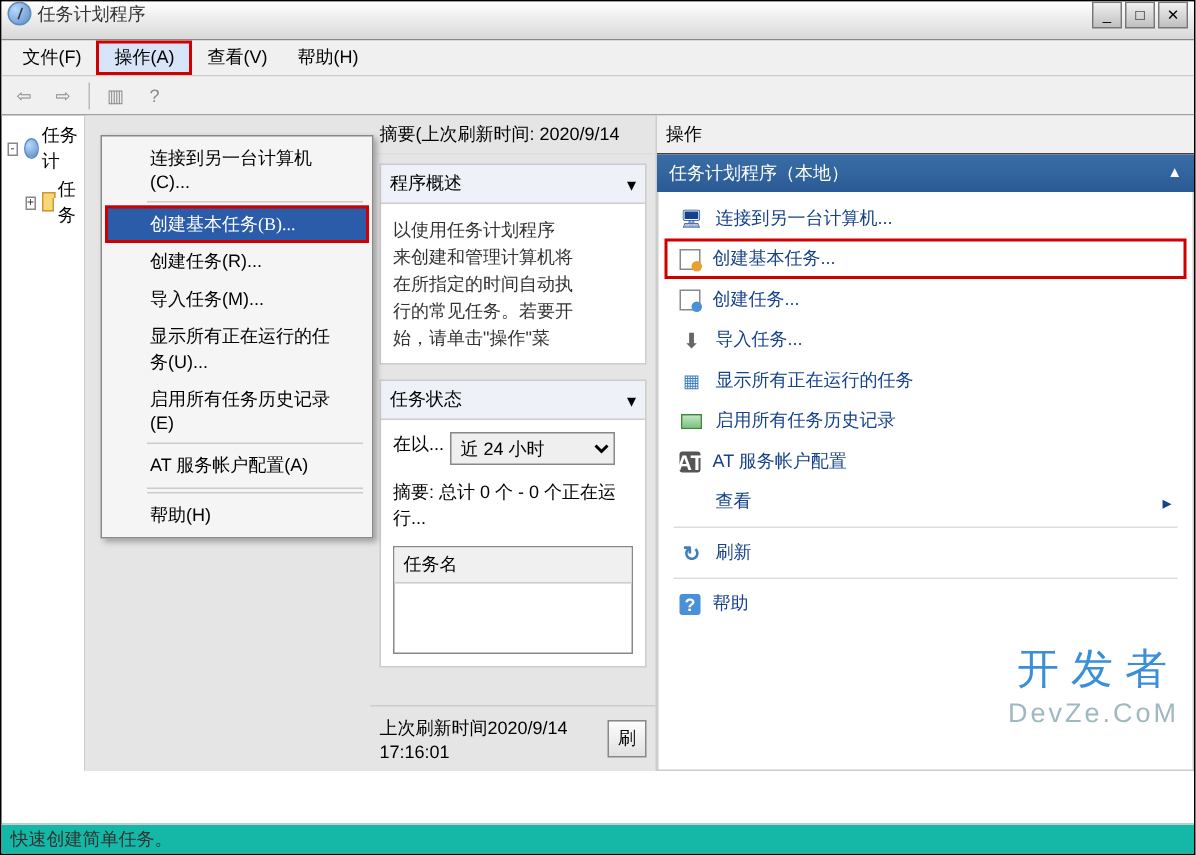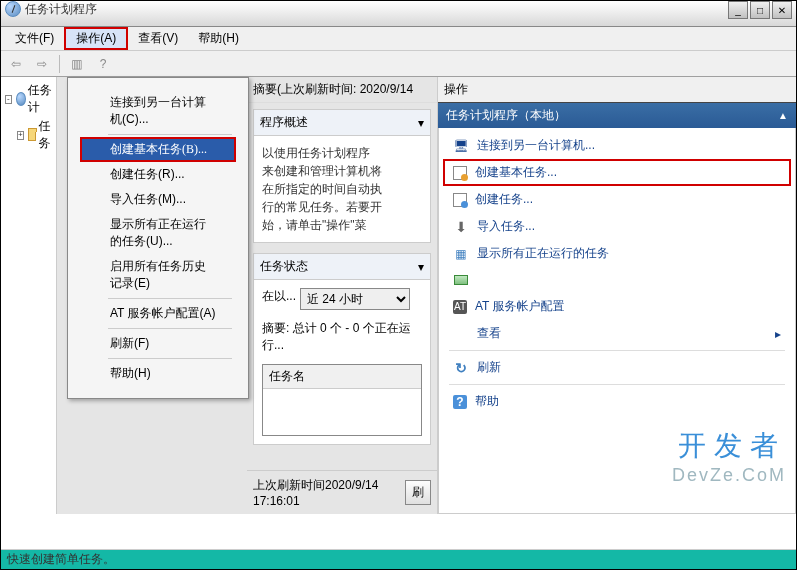--- a/index.html
+++ b/index.html
@@ -24,21 +24,21 @@
     .main { flex: 1; display: flex; min-height: 0; position: relative; }
     
     .tree-panel { width: 56px; border-right: 1px solid #ccc; padding: 4px 2px; }
     .tree-root { display: flex; align-items: center; gap: 2px; padding: 1px 2px; }
     .tree-root-icon { width: 14px; height: 14px; border-radius: 50%; background: radial-gradient(circle at 30% 30%, #b8d8ff, #5a8cc0); border: 1px solid #5a8cc0; }
     .tree-child { display: flex; align-items: center; gap: 2px; padding: 1px 2px 1px 14px; }
     .tree-folder { width: 14px; height: 11px; background: #f6d77a; border: 1px solid #cc9933; position: relative; }
     .tree-folder::before { content: ""; position: absolute; top: -3px; left: -1px; width: 7px; height: 3px; background: #f6d77a; border: 1px solid #cc9933; border-bottom: none; }
     .expander { width: 9px; height: 9px; border: 1px solid #888; display: flex; align-items: center; justify-content: center; font-size: 8px; line-height: 8px; color: #333; margin-right: 2px; }
     
-    .dropdown-menu { position: absolute; left: 66px; top: 0px; width: 182px; background: #f5f5f5; border: 1px solid #888; box-shadow: 2px 2px 4px rgba(0,0,0,0.3); z-index: 100; padding: 12px; }
+    .dropdown-menu { position: absolute; left: 66px; top: 13px; width: 182px; background: #f5f5f5; border: 1px solid #888; box-shadow: 2px 2px 4px rgba(0,0,0,0.3); z-index: 100; padding: 2px; }
     .dm-item { padding: 4px 20px 4px 30px; cursor: pointer; position: relative; }
     .dm-item.highlighted { background: #2a5caa; color: #fff; }
     .dm-item.hl-border { border: 2px solid #d00000; padding: 2px 18px 2px 28px; font-family: Liberation Serif, serif; }
     .dm-sep { height: 1px; background: #ccc; margin: 2px 4px 2px 28px; }
     
     .center-panel { flex: 1; background: #e5e5e5; border-right: 1px solid #ccc; display: flex; flex-direction: column; padding-left: 190px; min-width: 0; }
     .center-header { padding: 4px 6px; border-bottom: 1px solid #ddd; white-space: nowrap; overflow: hidden; }
     .center-body { flex: 1; overflow: hidden; padding: 6px; }
     
     .section { margin-bottom: 10px; border: 1px solid #ccc; }
@@ -66,21 +66,21 @@
     .action-icon { width: 16px; height: 16px; display: flex; align-items: center; justify-content: center; flex-shrink: 0; }
     .action-sep { height: 1px; background: #ddd; margin: 3px 6px; }
     
     .i-computer { font-size: 12px; }
     .i-task { width: 14px; height: 14px; border: 1px solid #888; background: #fff; position: relative; }
     .i-task::after { content: ""; position: absolute; bottom: -2px; right: -2px; width: 7px; height: 7px; border-radius: 50%; background: #4a90d9; }
     .i-task-basic::after { background: #e8a030; }
     .i-import { color: #666; font-size: 14px; }
     .i-running { color: #4080c0; }
     .i-enable { width: 14px; height: 10px; border: 1px solid #3a8a3a; background: linear-gradient(#c0e8c0,#80c080); }
-    .i-at { background: #555; color: #fff; width: 14px; height: 14px; font-size: 10px; border-radius: 2px; }
+    .i-at { background: #555; color: #fff; width: 14px; height: 14px; font-size: 14px; border-radius: 2px; font-weight: bold; }
     .i-refresh { color: #4080c0; font-size: 14px; font-weight: bold; }
     .i-help { background: #4a90d9; color: #fff; width: 14px; height: 14px; border-radius: 2px; font-weight: bold; }
     
     .watermark { position: absolute; right: 10px; bottom: 28px; text-align: right; pointer-events: none; }
     .watermark .l1 { font-size: 28px; letter-spacing: 8px; color: #3a8fd8; font-weight: 300; }
     .watermark .l2 { font-size: 18px; letter-spacing: 2px; color: #a0b8c0; }
     
     .statusbar { height: 20px; background: #14b8a6; border-top: 1px solid #ccc; display: flex; align-items: center; padding: 0 6px; color: #333; margin-top: 35px; }
   </style>
 </head>
@@ -130,21 +130,20 @@
     <div class="dm-item">连接到另一台计算机(C)...</div>
     <div class="dm-sep"></div>
     <div class="dm-item highlighted hl-border">创建基本任务(B)...</div>
     <div class="dm-item">创建任务(R)...</div>
     <div class="dm-item">导入任务(M)...</div>
     <div class="dm-item">显示所有正在运行的任务(U)...</div>
     <div class="dm-item">启用所有任务历史记录(E)</div>
     <div class="dm-sep"></div>
     <div class="dm-item">AT 服务帐户配置(A)</div>
     <div class="dm-sep"></div>
-    <div class="dm-item">刷新(F)</div>
     <div class="dm-sep"></div>
     <div class="dm-item">帮助(H)</div>
   </div>
 
   <div class="center-panel">
     <div class="center-header">摘要(上次刷新时间: 2020/9/14</div>
     <div class="center-body">
 
       <div class="section">
         <div class="section-header">
@@ -210,20 +209,21 @@
         <span>导入任务...</span>
       </div>
       <div class="action-item">
         <span class="action-icon i-running">▦</span>
         <span>显示所有正在运行的任务</span>
       </div>
       <div class="action-item">
         <span class="action-icon">
             <span class="i-enable"></span>
           </span>
+        <span>启用所有任务历史记录</span>
       </div>
       <div class="action-item">
         <span class="action-icon i-at">AT</span>
         <span>AT 服务帐户配置</span>
       </div>
       <div class="action-item expandable">
         <span style="display:flex;align-items:center;gap:8px">
             <span class="action-icon"></span>
             <span>查看</span>
           </span>

